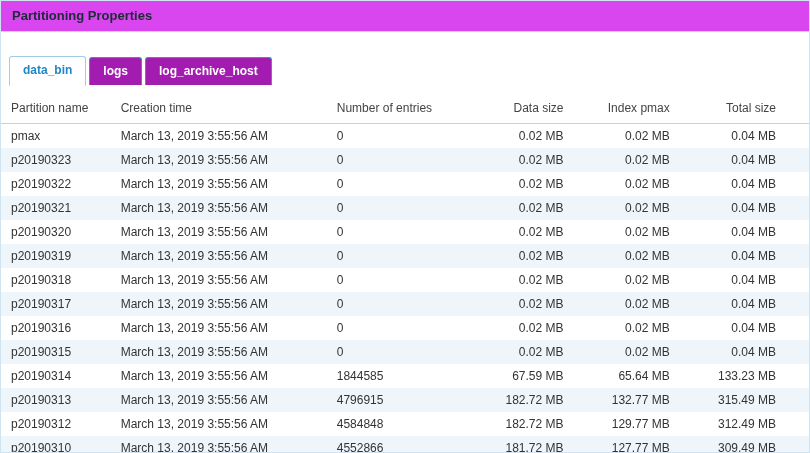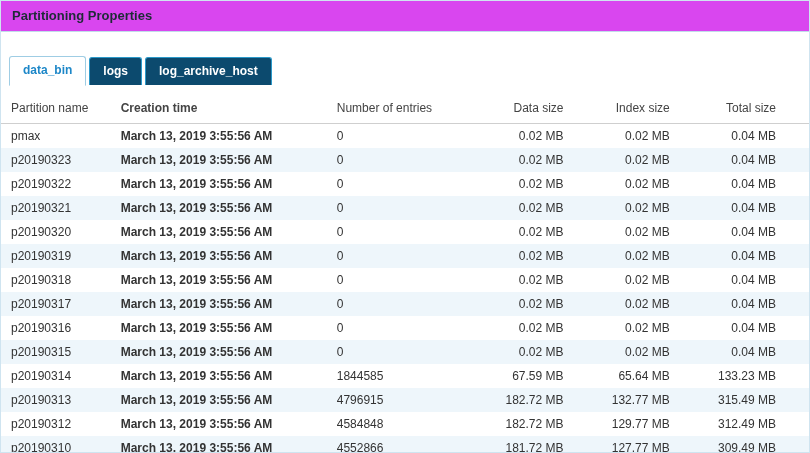--- a/index.html
+++ b/index.html
@@ -9,21 +9,21 @@
   }
   .titlebar{
     background:#d946ef;border-bottom:1px solid #c2dcea;
     height:30px;line-height:30px;padding:0 11px;
     font-size:13px;font-weight:bold;color:#1d2b36;
   }
   .tabbar{
     padding:24px 0 0 8px;display:flex;gap:3px;align-items:flex-end;
   }
   .tab{
-    background:#0c4a6e;color:#ffffff;font-size:12px;font-weight:bold;
+    background:#a21caf;color:#ffffff;font-size:12px;font-weight:bold;
     padding:6px 13px 7px 13px;border:1px solid #2b99c9;border-bottom:none;
     border-radius:3px 3px 0 0;cursor:pointer;white-space:nowrap;
   }
   .tab.active{
     background:#ffffff;color:#1d87c8;border:1px solid #9fcde4;border-bottom:1px solid #ffffff;
     margin-bottom:-1px;padding-bottom:8px;
   }
   .table-wrap{padding:8px 0 0 0;}
   table{
     width:100%;border-collapse:collapse;table-layout:fixed;
@@ -33,21 +33,21 @@
     font-weight:normal;color:#444;text-align:left;
     padding:8px 10px;border-bottom:1px solid #cfcfcf;
     white-space:nowrap;overflow:hidden;margin-top:18px;
   }
   td{
     padding:5px 10px;white-space:nowrap;overflow:hidden;
   }
   tbody tr:nth-child(even){background:#eef6fb;}
   tbody tr:last-child td{border-bottom:1px solid #e4eef5;}
   .c0{width:13.5%;}
-  .c1{width:29%;font-weight:bold;}
+  .c1{width:29%;}
   .c2{width:17.5%;}
   .c3{width:13.5%;text-align:right;}
   .c4{width:13%;text-align:right;}
   .c5{width:13.5%;text-align:right;padding-right:33px;}
 </style>
 </head>
 <body>
 
 <div class="panel">
   <div class="titlebar">Partitioning Properties</div>
@@ -59,21 +59,21 @@
     </div>
 
   <div class="table-wrap">
     <table>
       <thead>
         <tr>
             <th class="c0">Partition name</th>
             <th class="c1">Creation time</th>
             <th class="c2">Number of entries</th>
             <th class="c3">Data size</th>
-            <th class="c4">Index size</th>
+            <th class="c4">Index pmax</th>
             <th class="c5">Total size</th>
           </tr>
       </thead>
       <tbody>
           <tr>
             <td class="c0">pmax</td>
             <td class="c1">March 13, 2019 3:55:56 AM</td>
             <td class="c2">0</td>
             <td class="c3">0.02 MB</td>
             <td class="c4">0.02 MB</td>

